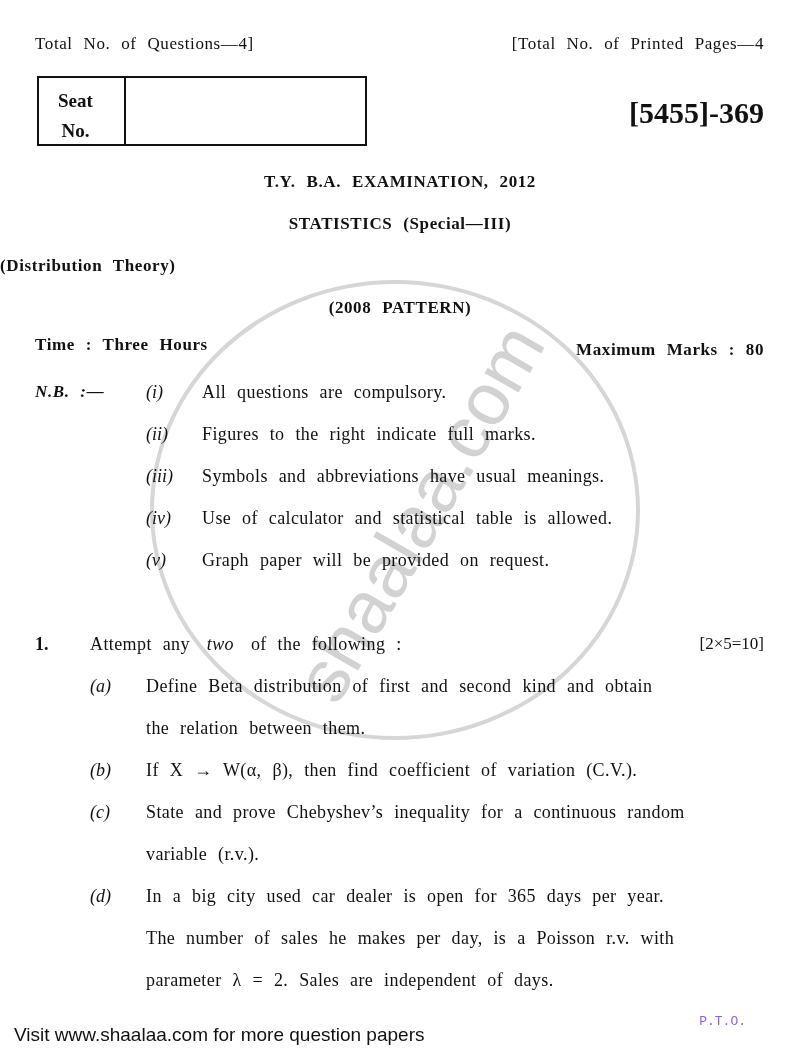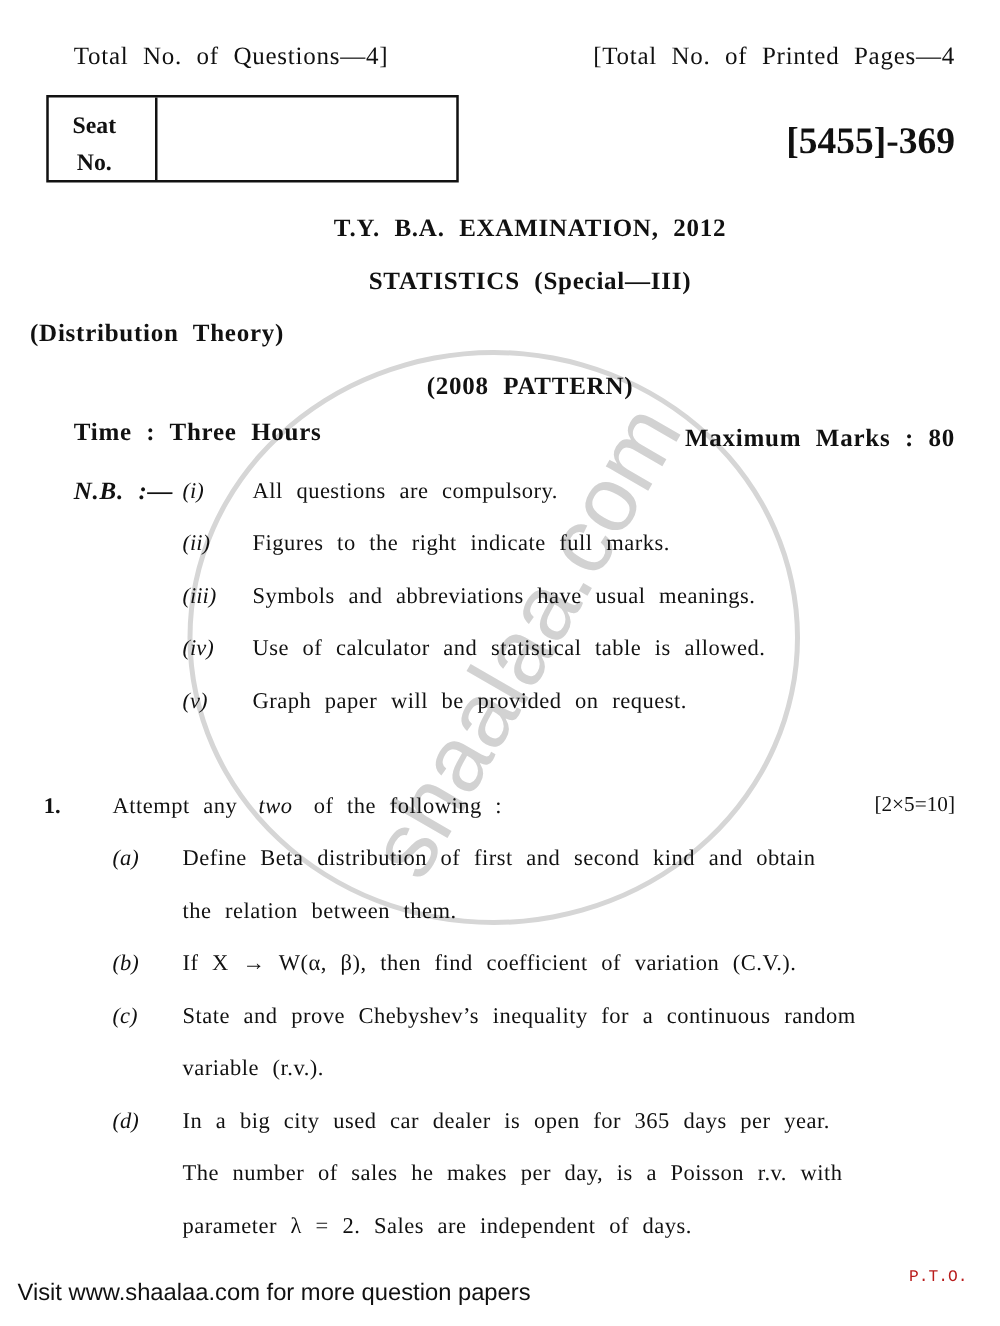--- a/index.html
+++ b/index.html
@@ -4,21 +4,21 @@
   <style>
     html, body { margin:0; padding:0; background:#ffffff; }
     body { width:800px; height:1061px; position:relative; overflow:hidden;
            font-family:"DejaVu Serif", "Liberation Serif", serif; color:#111; }
     .abs { position:absolute; white-space:nowrap; }
     .serif { font-family:"Liberation Serif", "DejaVu Serif", serif; }
     .sans { font-family:"Liberation Sans", "DejaVu Sans", sans-serif; }
     .mono { font-family:"Liberation Mono", "DejaVu Sans Mono", monospace; }
     .b { font-weight:bold; }
     .i { font-style:italic; }
-    .t18 { font-size:20px; letter-spacing:0.6px; word-spacing:6px;margin-left:24px; }
+    .t18 { font-size:17px; letter-spacing:0.6px; word-spacing:6px; }
     .seatbox { position:absolute; left:37px; top:76px; width:330px; height:70px;
                border:2px solid #111; box-sizing:border-box; }
     .seatbox .divider { position:absolute; left:85px; top:0; bottom:0; border-left:2px solid #111; }
     .seatbox .lbl { position:absolute; left:19px; top:8px; font-size:19px; font-weight:bold; line-height:30px;text-align:center; }
     .watermark { position:absolute; left:150px; top:280px; width:490px; height:460px;
                  border:4px solid #d6d6d6; border-radius:50%; box-sizing:border-box; }
     .wmtext { position:absolute; left:210px; top:470px; font-size:74px; color:#d2d2d2;
               transform:rotate(-60deg); transform-origin:center; font-family:"Liberation Sans","DejaVu Sans",sans-serif; }
     .line { position:absolute; font-size:18px; letter-spacing:0.4px; word-spacing:6px; white-space:nowrap; }
     .num { position:absolute; font-size:18px; }
@@ -85,14 +85,14 @@
 
 <div class="num serif i" style="left:90px;top:802px;">(c)</div>
 <div class="line serif" style="left:146px;top:802px;">State and prove Chebyshev’s inequality for a continuous random</div>
 <div class="line serif" style="left:146px;top:844px;">variable (r.v.).</div>
 
 <div class="num serif i" style="left:90px;top:886px;">(d)</div>
 <div class="line serif" style="left:146px;top:886px;">In a big city used car dealer is open for 365 days per year.</div>
 <div class="line serif" style="left:146px;top:928px;">The number of sales he makes per day, is a Poisson r.v. with</div>
 <div class="line serif" style="left:146px;top:970px;">parameter λ = 2. Sales are independent of days.</div>
 
-<div class="abs mono" style="right:26px;top:1014px;font-size:13px;color:#b91c1c;">P.T.O.</div>
+<div class="abs mono" style="right:54px;top:1014px;font-size:13px;color:#8b5cf6;">P.T.O.</div>
 <div class="abs sans" style="left:14px;top:1024px;font-size:19px;color:#111;">Visit www.shaalaa.com for more question papers</div>
 
 </body></html>

